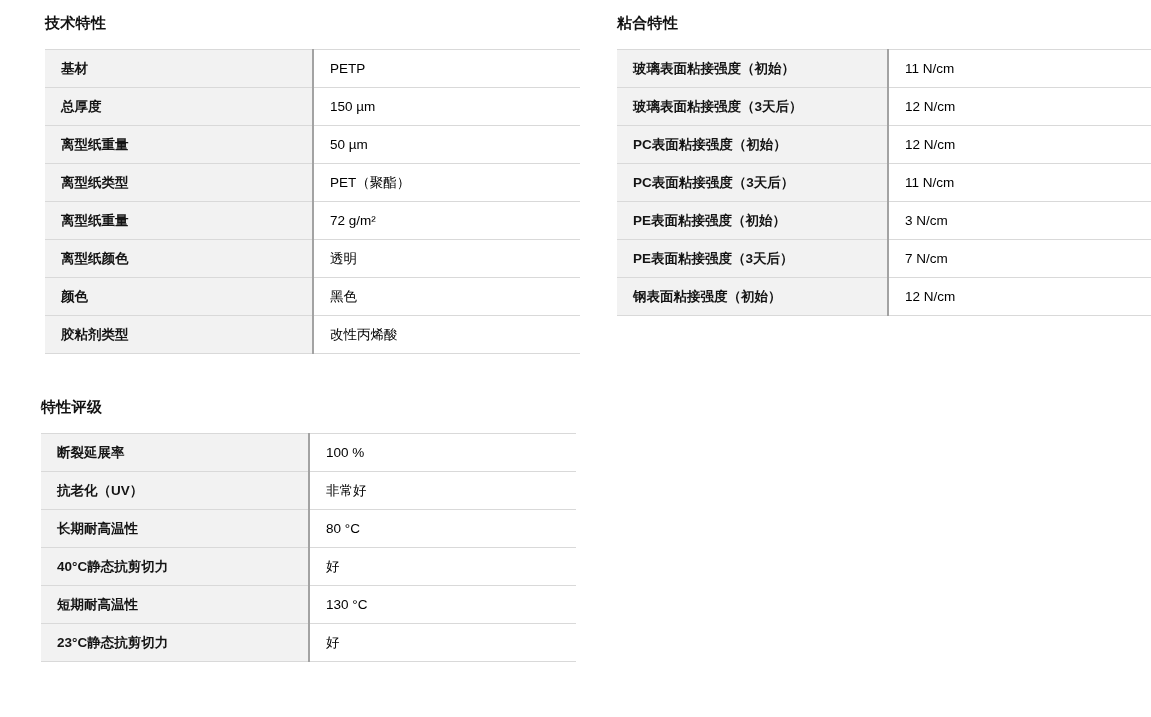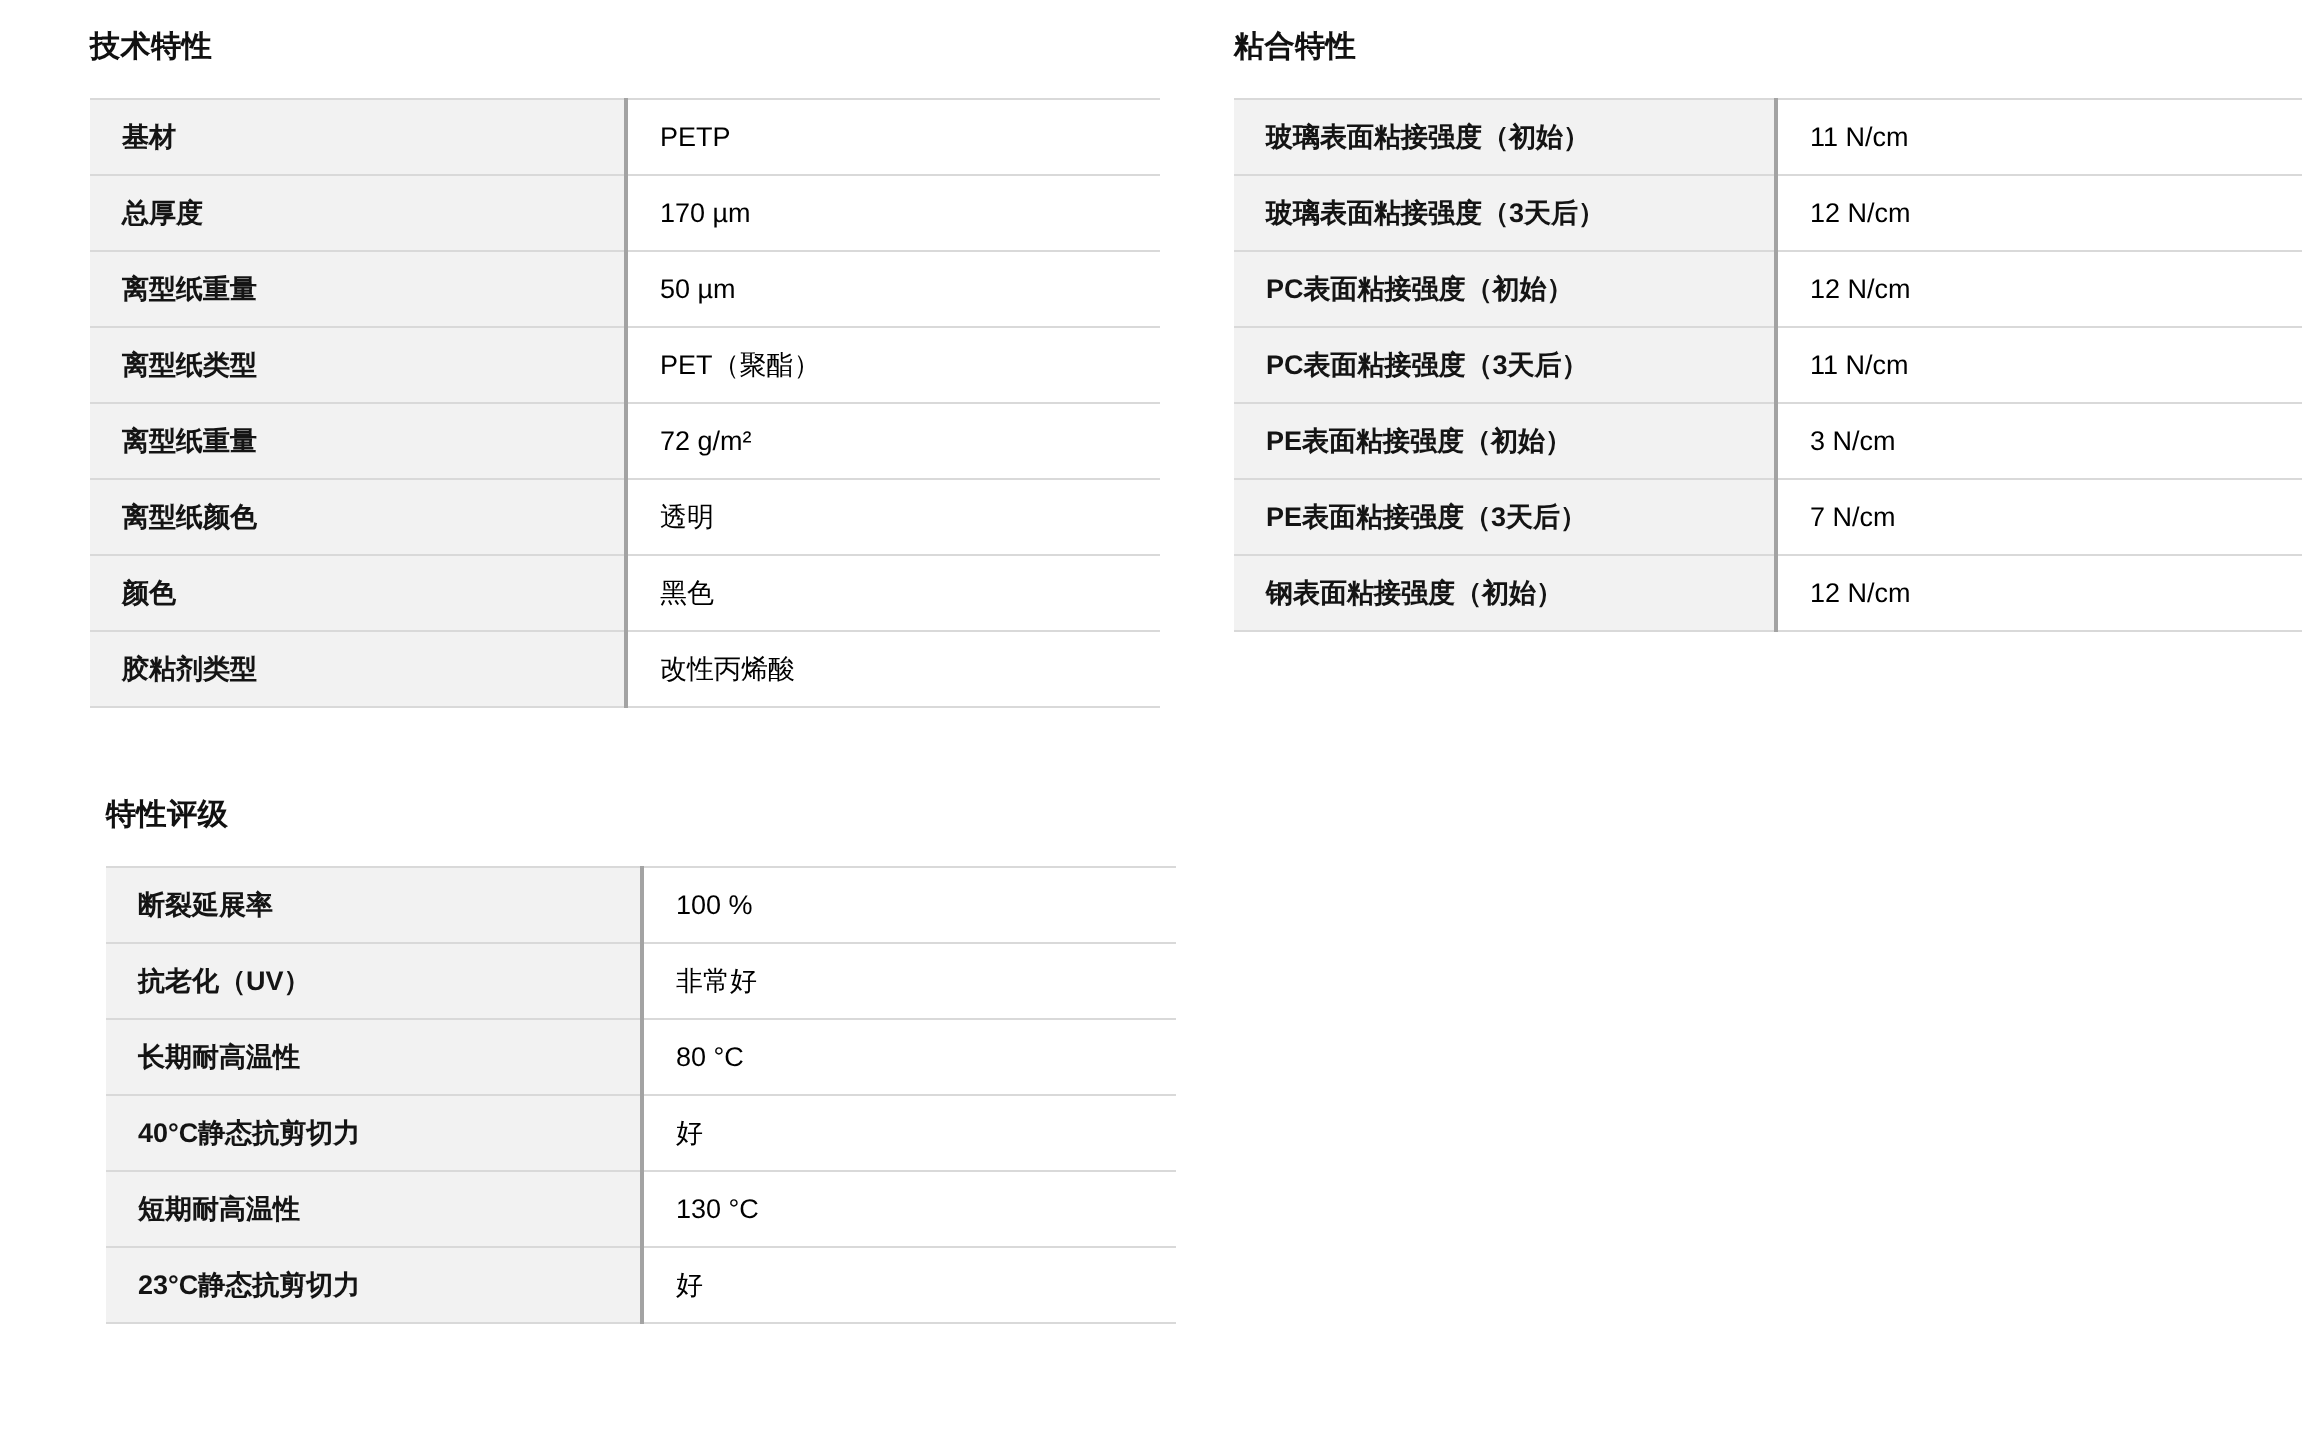--- a/index.html
+++ b/index.html
@@ -63,21 +63,21 @@
   #sec-technical { left: 20px; top: 14px; }
   #sec-technical table.spec { width: 535px; }
   #sec-technical col.c1 { width: 268px; }
   #sec-technical col.c2 { width: 267px; }
 
   #sec-adhesive { left: 592px; top: 14px; }
   #sec-adhesive table.spec { width: 537px; }
   #sec-adhesive col.c1 { width: 271px; }
   #sec-adhesive col.c2 { width: 266px; }
 
-  #sec-rating { left: 28px; top: 398px; }
+  #sec-rating { left: 16px; top: 398px; }
   #sec-rating table.spec { width: 535px; }
   #sec-rating col.c1 { width: 268px; }
   #sec-rating col.c2 { width: 267px; }
 </style>
 </head>
 <body>
 
 <div class="page">
 
   <div class="section" id="sec-technical">
@@ -87,21 +87,21 @@
           <col class="c1">
           <col class="c2">
         </colgroup>
       <tbody>
         <tr>
           <td class="key">基材</td>
           <td class="val">PETP</td>
         </tr>
         <tr>
           <td class="key">总厚度</td>
-          <td class="val">170 µm</td>
+          <td class="val">150 µm</td>
         </tr>
         <tr>
           <td class="key">离型纸重量</td>
           <td class="val">50 µm</td>
         </tr>
         <tr>
           <td class="key">离型纸类型</td>
           <td class="val">PET（聚酯）</td>
         </tr>
         <tr>

